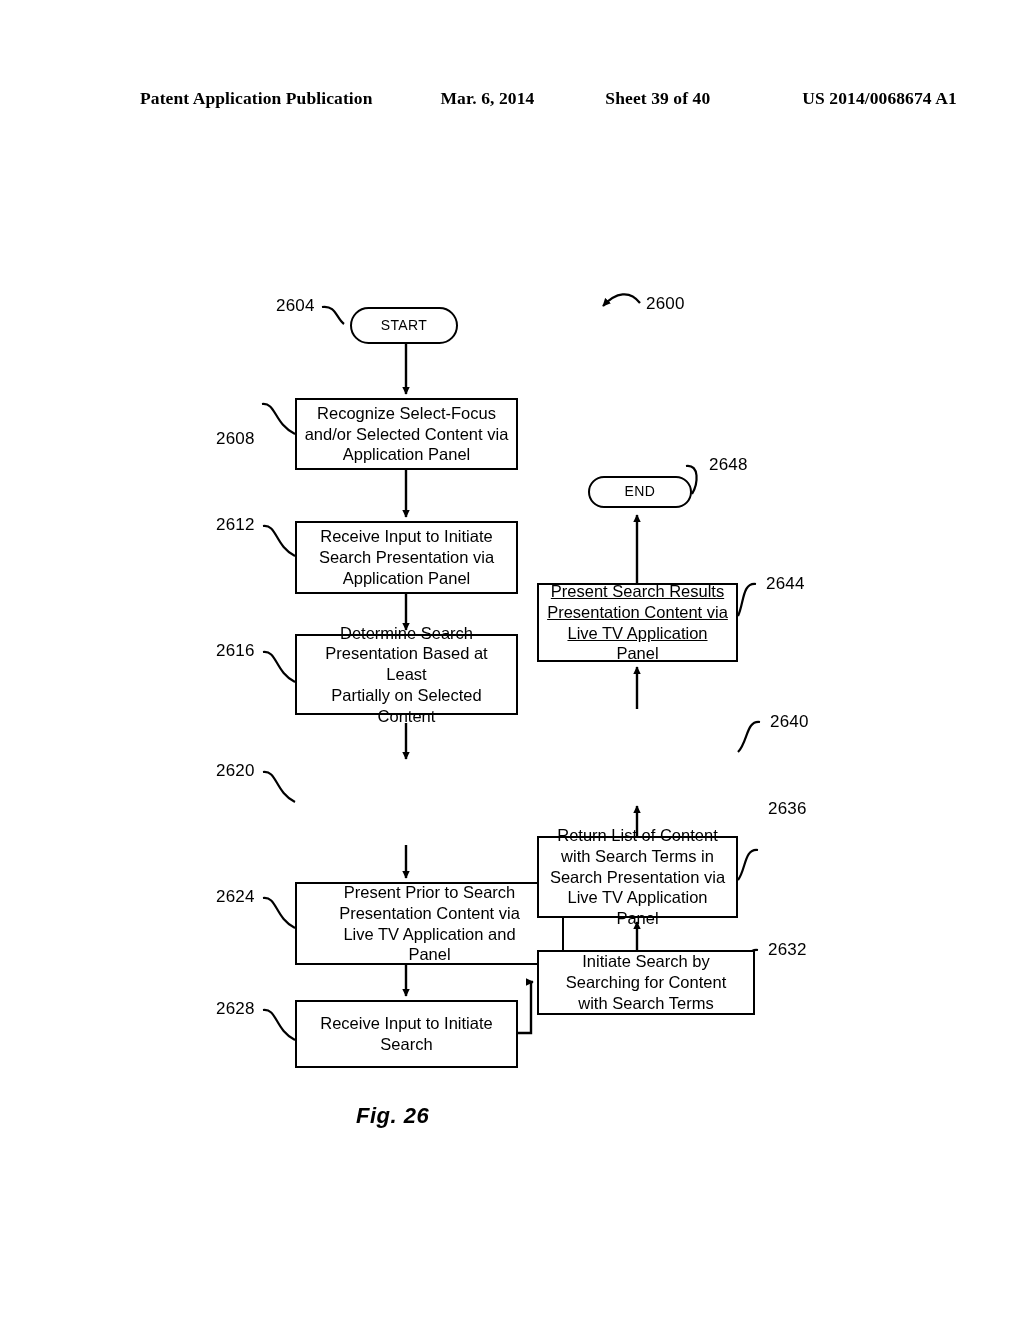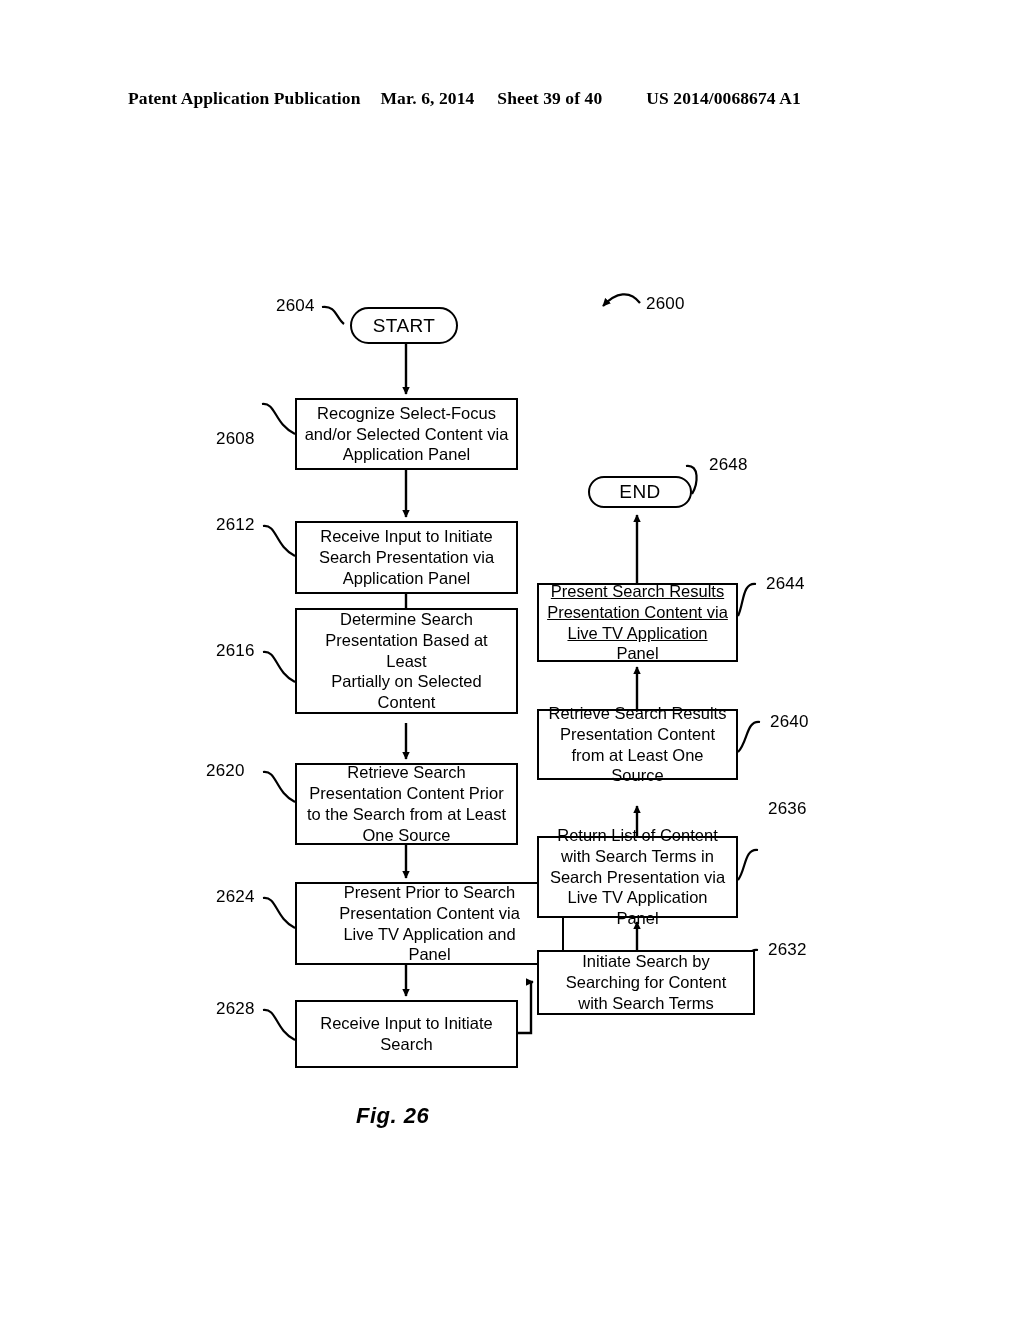--- a/index.html
+++ b/index.html
@@ -13,29 +13,30 @@
     position: relative;
     font-family: "Liberation Sans", sans-serif;
     color: #000000;
     overflow: hidden;
   }
 
   
   #patent-header {
     position: absolute;
     top: 88px;
-    left: 128px;
+    left: 140px;
     width: 768px;
     font-family: "Liberation Serif", serif;
     font-weight: bold;
     font-size: 17.5px;
     letter-spacing: 0.1px;
     white-space: nowrap;
     display: flex;
     align-items: baseline;
+    gap: 48px;
   }
   #patent-header .hdr-pub { }
   #patent-header .hdr-date { margin-left: 20px; }
   #patent-header .hdr-sheet { margin-left: 23px; }
   #patent-header .hdr-num { margin-left: 44px; }
 
   
   #figure-area {
     position: absolute;
     left: 0;
@@ -60,21 +61,21 @@
     display: flex;
     align-items: center;
     justify-content: center;
     text-align: center;
     font-size: 16.5px;
     line-height: 1.26;
     padding: 2px 6px;
   }
   .node.terminal {
     border-radius: 999px;
-    font-size: 19px;
+    font-size: 14px;
     letter-spacing: 0.4px;
   }
   .node .node-text {
     display: block;
     white-space: pre-line;
   }
 
   
   .refnum {
     position: absolute;
@@ -168,33 +169,27 @@
 and/or Selected Content via
 Application Panel</span>
   </div>
 
   <div class="node" style="left:295px; top:521px; width:223px; height:73px;">
     <span class="node-text">Receive Input to Initiate
 Search Presentation via
 Application Panel</span>
   </div>
 
-  <div class="node" style="left:295px; top:608px; width:223px; height:106px;">
+  <div class="node" style="left:295px; top:634px; width:223px; height:81px;">
     <span class="node-text">Determine Search
 Presentation Based at Least
 Partially on Selected
 Content</span>
   </div>
 
-  <div class="node" style="left:295px; top:763px; width:223px; height:82px;">
-    <span class="node-text">Retrieve Search
-Presentation Content Prior
-to the Search from at Least
-One Source</span>
-  </div>
 
   <div class="node" style="left:295px; top:882px; width:269px; height:83px;">
     <span class="node-text">Present Prior to Search
 Presentation Content via
 Live TV Application and
 Panel</span>
   </div>
 
   <div class="node" style="left:295px; top:1000px; width:223px; height:68px;">
     <span class="node-text">Receive Input to Initiate
@@ -207,41 +202,36 @@
 with Search Terms</span>
   </div>
 
   <div class="node" style="left:537px; top:836px; width:201px; height:82px;">
     <span class="node-text">Return List of Content
 with Search Terms in
 Search Presentation via
 Live TV Application Panel</span>
   </div>
 
-  <div class="node" style="left:537px; top:709px; width:201px; height:71px;">
-    <span class="node-text">Retrieve Search Results
-Presentation Content
-from at Least One Source</span>
-  </div>
 
   <div class="node" style="left:537px; top:583px; width:201px; height:79px;text-decoration:underline;">
     <span class="node-text">Present Search Results
 Presentation Content via
 Live TV Application Panel</span>
   </div>
 
   <div class="node terminal" style="left:588px; top:476px; width:104px; height:32px;">
     <span class="node-text">END</span>
   </div>
 
   <div class="refnum" style="left:276px; top:296px;">2604</div>
   <div class="refnum" style="left:216px; top:393px;margin-top:36px;">2608</div>
   <div class="refnum" style="left:216px; top:515px;">2612</div>
   <div class="refnum" style="left:216px; top:641px;">2616</div>
-  <div class="refnum" style="left:206px; top:761px;">2620</div>
+  <div class="refnum" style="left:216px; top:761px;">2620</div>
   <div class="refnum" style="left:216px; top:887px;">2624</div>
   <div class="refnum" style="left:216px; top:999px;">2628</div>
 
   <div class="refnum" style="left:709px; top:455px;">2648</div>
   <div class="refnum" style="left:766px; top:574px;">2644</div>
   <div class="refnum" style="left:770px; top:712px;">2640</div>
   <div class="refnum" style="left:768px; top:799px;">2636</div>
   <div class="refnum" style="left:768px; top:940px;">2632</div>
 
   <div class="refnum" style="left:646px; top:294px;">2600</div>

